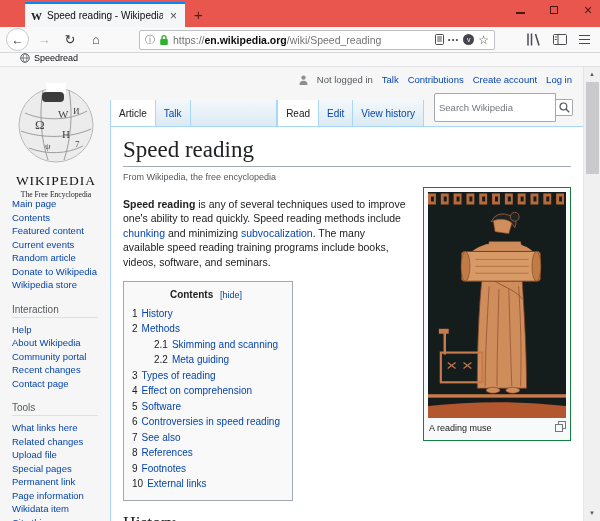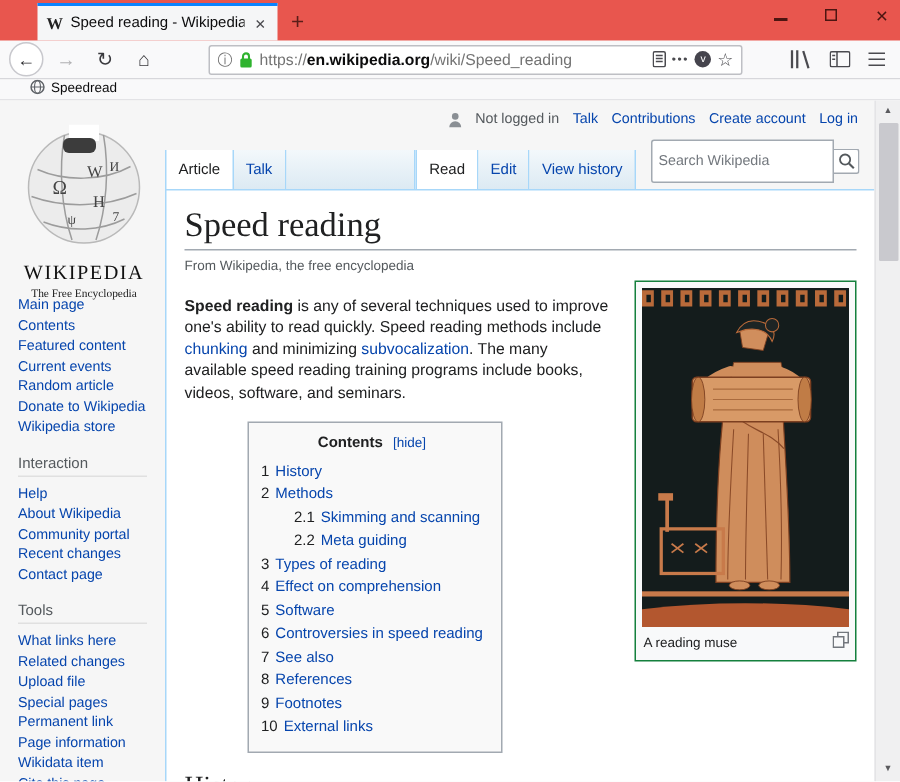--- a/index.html
+++ b/index.html
@@ -79,21 +79,21 @@
   .h1 { font-family:"Liberation Serif",serif; font-size:23px; font-weight:normal; line-height:26px;
         border-bottom:1px solid #a2a9b1; padding-bottom:3px; }
   .fromwiki { font-size:9px; color:#54595d; margin-top:3px; }
   .intro { margin-top:12px; }
 
   .thumb { float:right; width:148px; border:1px solid #15803d; background:#f8f9fa; padding:4px; margin:2px 0 8px 14px; }
   .thumbimg { display:block; width:138px; height:226px; }
   .thumbcap { font-size:9px; color:#202122; padding:3px 1px 1px; position:relative; }
   .magnify { position:absolute; right:0; top:3px; }
 
-  .toc { display:inline-block; border:1px solid #a2a9b1; background:#f9f9f9; padding:6px 12px 8px 8px; margin-top:12px; font-size:10px; min-width:148px;margin-left:42px;}
+  .toc { display:inline-block; border:1px solid #a2a9b1; background:#f9f9f9; padding:6px 12px 8px 8px; margin-top:12px; font-size:10px; min-width:148px;}
   .tochead { text-align:center; margin-bottom:3px; }
   .toctitle { font-weight:bold; color:#202122; }
   .tochide { color:#0645ad; font-size:9px; margin-left:4px;}
   .toc ul { list-style:none; }
   .toc li { line-height:15.5px; white-space:nowrap; }
   .toc li.lv2 { padding-left:22px; }
   .tocnum { color:#202122; margin-right:4px; }
 
   .h2 { clear:both; font-family:"Liberation Serif",serif; font-size:17.5px; font-weight:normal;
         border-bottom:1px solid #a2a9b1; padding-bottom:2px; margin-top:14px; }

